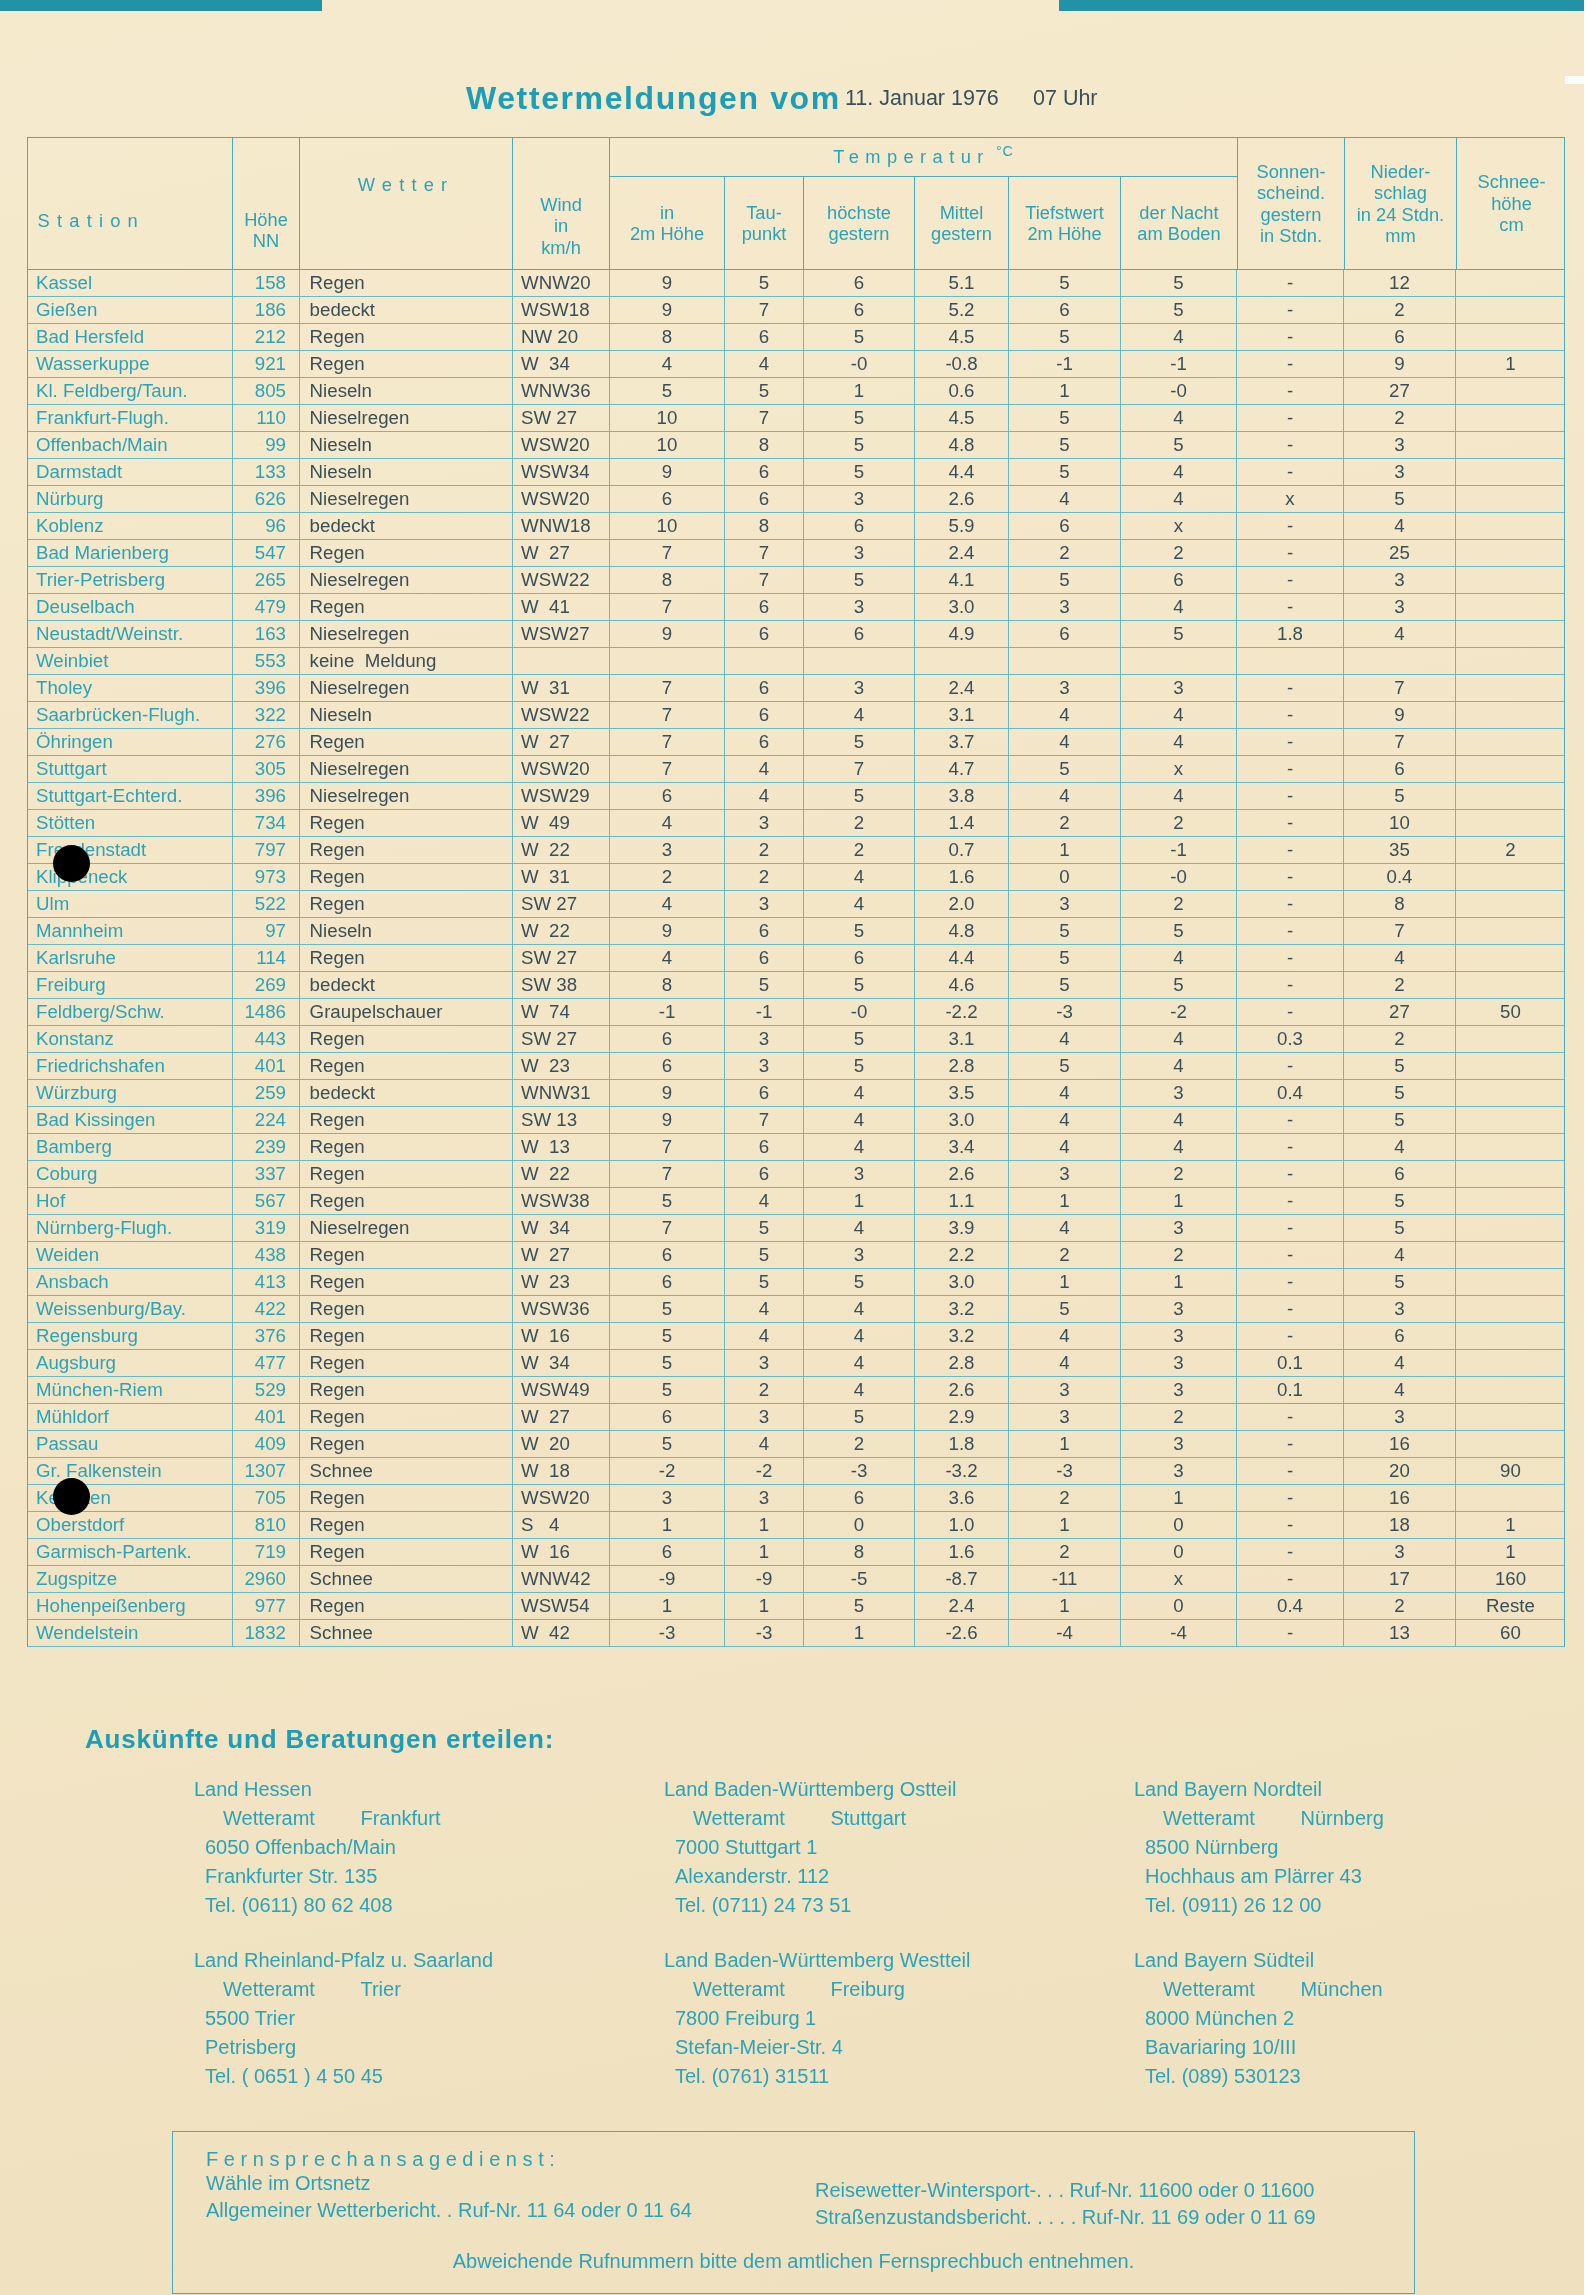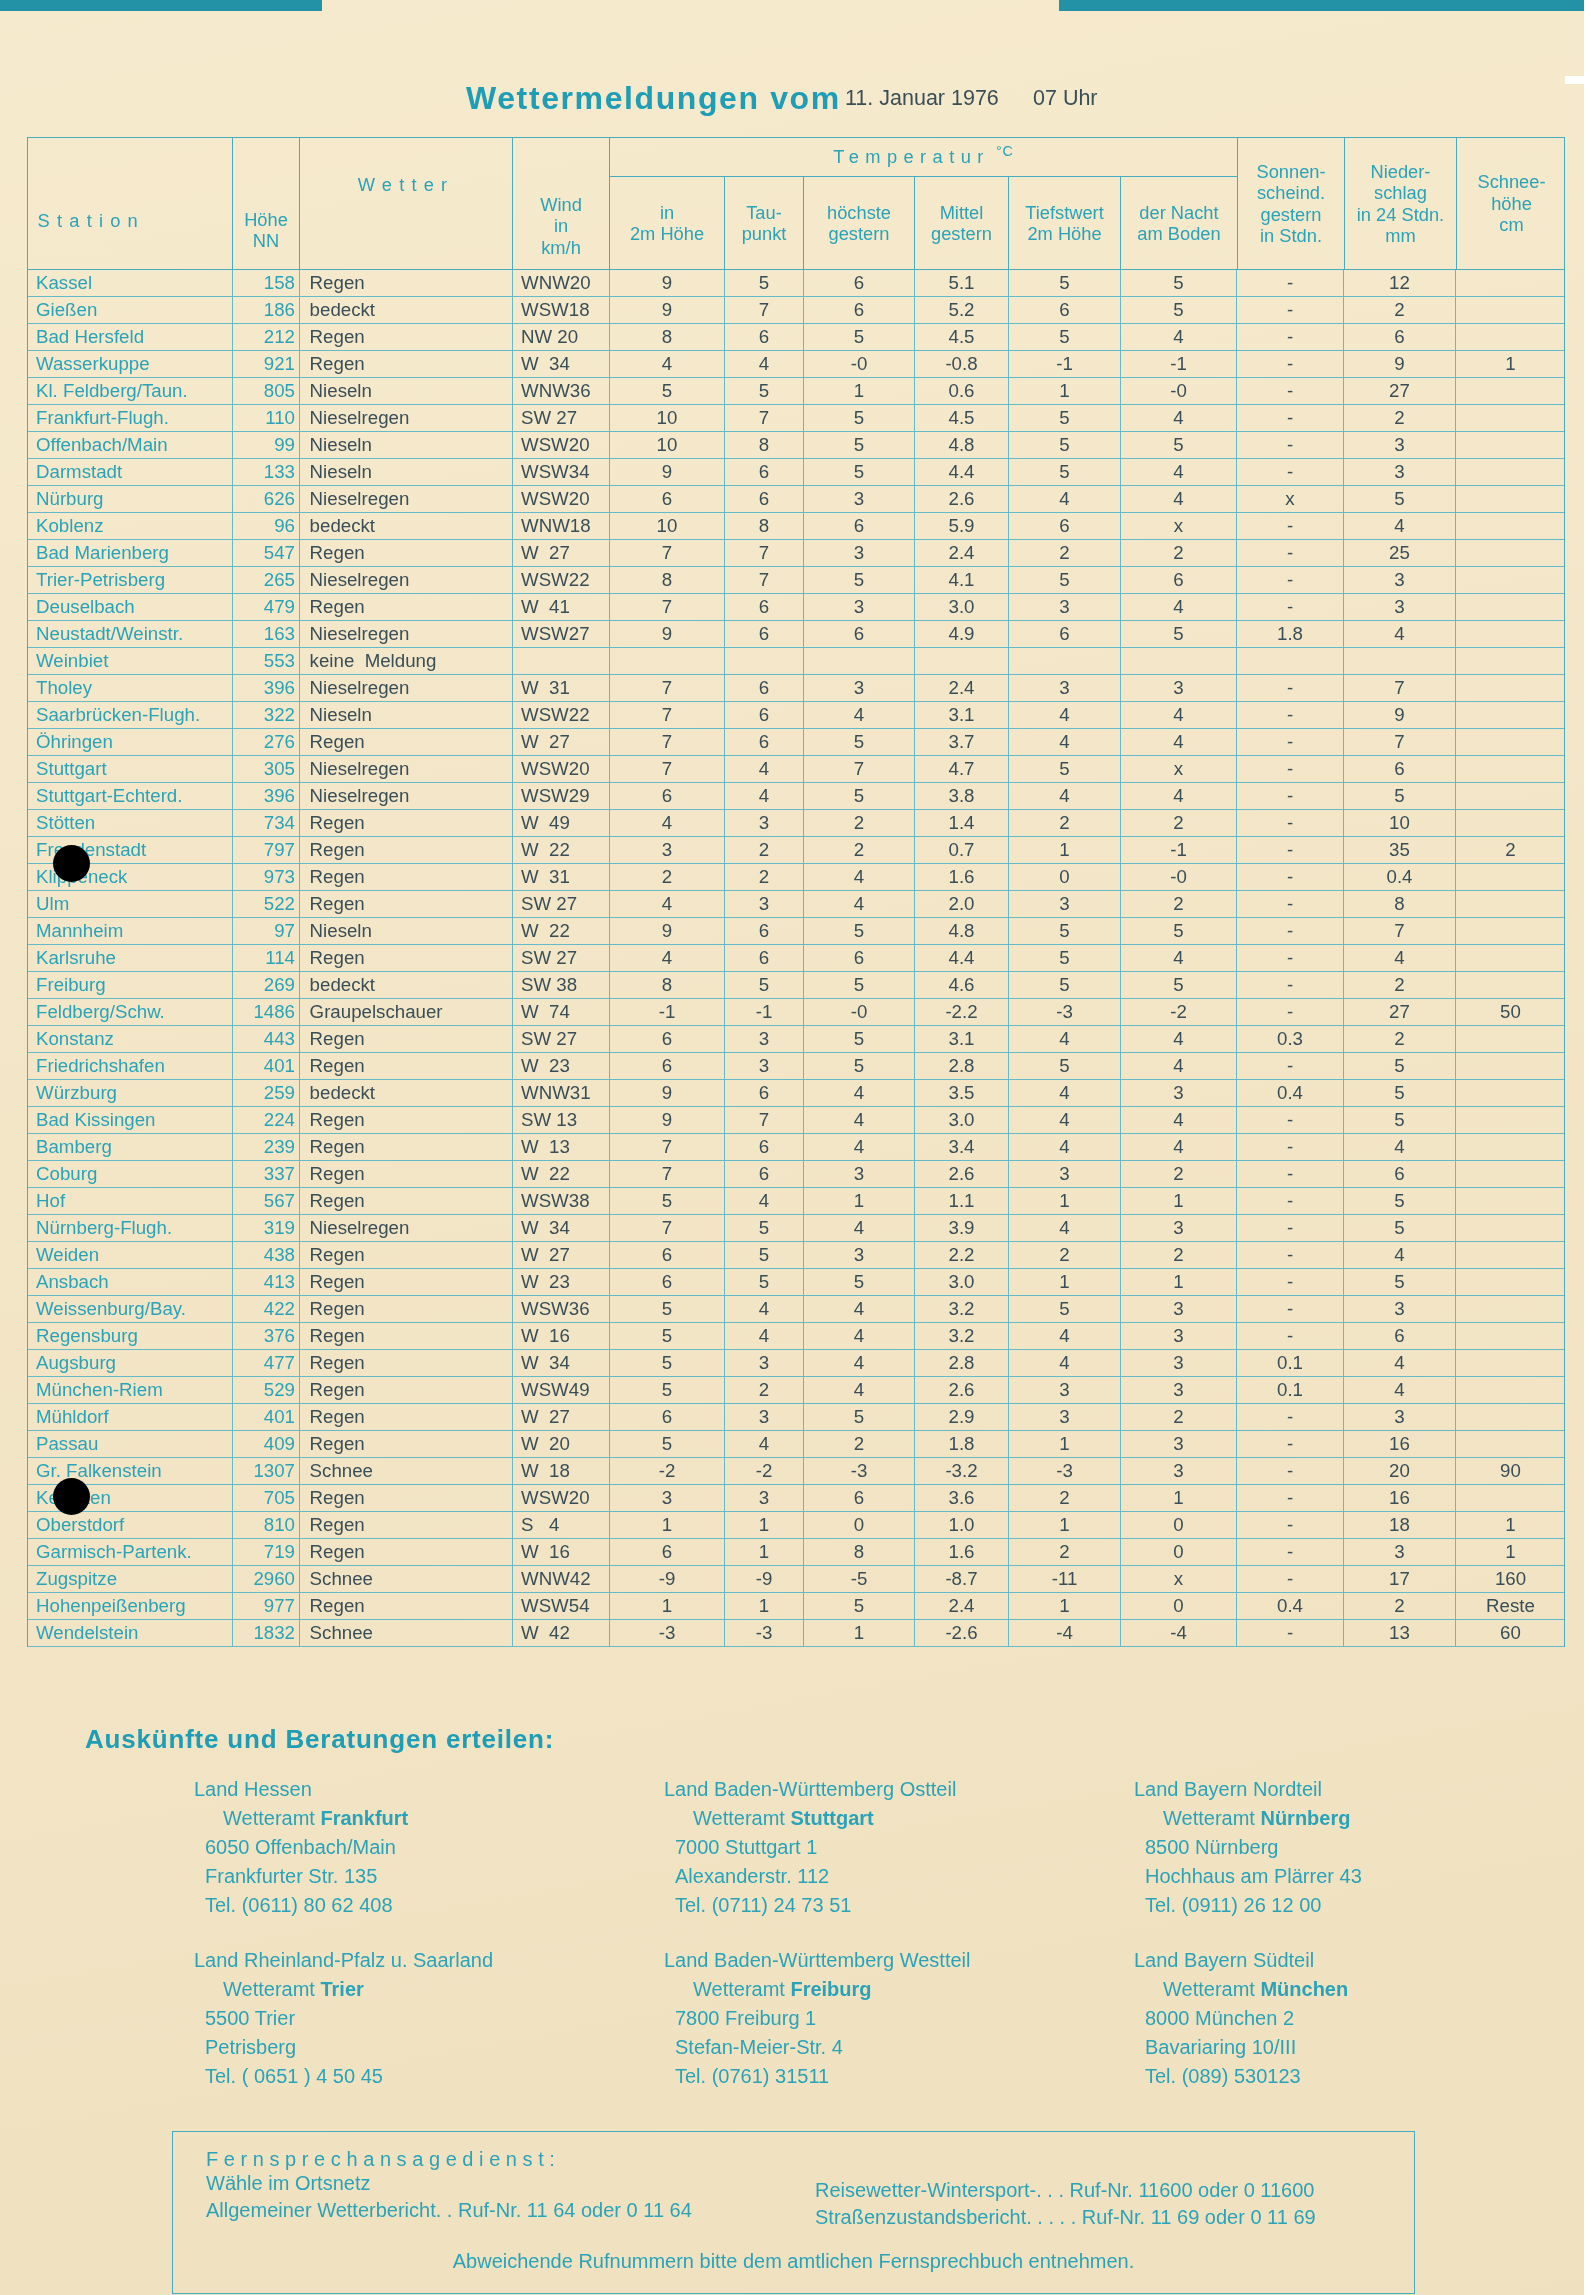--- a/index.html
+++ b/index.html
@@ -55,21 +55,21 @@
   .h-sonne{flex:0 0 107px;} .h-nieder{flex:0 0 112px;} .h-schnee{flex:0 0 109px;border-right:none;}
 
   .tbody{width:100%;}
   .trow{display:flex;height:27px;box-sizing:border-box;border-bottom:1.2px solid var(--line-light);}
   .cell{
     box-sizing:border-box;border-right:1.2px solid var(--line-light);
     font-size:18.7px;line-height:25px;color:var(--typed);text-align:center;
     overflow:hidden;white-space:pre;
   }
   .col-station{flex:0 0 205px;text-align:left;padding-left:8px;color:var(--teal);}
-  .col-hoehe{flex:0 0 67px;text-align:right;padding-right:4px;color:var(--teal);}
+  .col-hoehe{flex:0 0 67px;text-align:right;padding-right:13px;color:var(--teal);}
   .col-wetter{flex:0 0 213px;text-align:left;padding-left:9.6px;}
   .col-wind{flex:0 0 97px;text-align:left;padding-left:8px;}
   .col-t2m{flex:0 0 115px;}
   .col-taupunkt{flex:0 0 79px;}
   .col-hoechste{flex:0 0 111px;}
   .col-mittel{flex:0 0 94px;}
   .col-tiefstwert{flex:0 0 112px;}
   .col-nacht{flex:0 0 116px;}
   .col-sonnenschein{flex:0 0 107px;}
   .col-niederschlag{flex:0 0 112px;}
@@ -77,21 +77,21 @@
 
   
   .info-heading{position:absolute;left:85px;top:1724px;font-size:26px;font-weight:bold;letter-spacing:0.8px;color:var(--teal-bold);}
   .info-blocks{
     position:absolute;left:194px;top:1775px;width:1369px;
     display:grid;grid-template-columns:470px 470px 428px;grid-auto-rows:171px;
     color:var(--teal);font-size:20px;
   }
   .iblock{line-height:29px;}
   .iblock .office-line{padding-left:29px;}
-  .iblock .office{font-weight:bold;}
+  .iblock .office{font-weight:normal;margin-left:40px;}
   .iblock .addr{padding-left:11px;}
 
   
   .phonebox{position:absolute;left:172px;top:2131px;width:1243px;height:163px;box-sizing:border-box;border:1.6px solid var(--line);color:var(--teal);}
   .pb-heading{position:absolute;left:33px;top:16px;font-size:20px;letter-spacing:5.6px;}
   .pb-left{position:absolute;left:33px;top:38px;font-size:20px;line-height:27px;}
   .pb-right{position:absolute;left:642px;top:45px;font-size:20px;line-height:27px;}
   .pb-footer{position:absolute;left:0;top:118px;width:100%;text-align:center;font-size:20px;}
 </style>
 </head>

